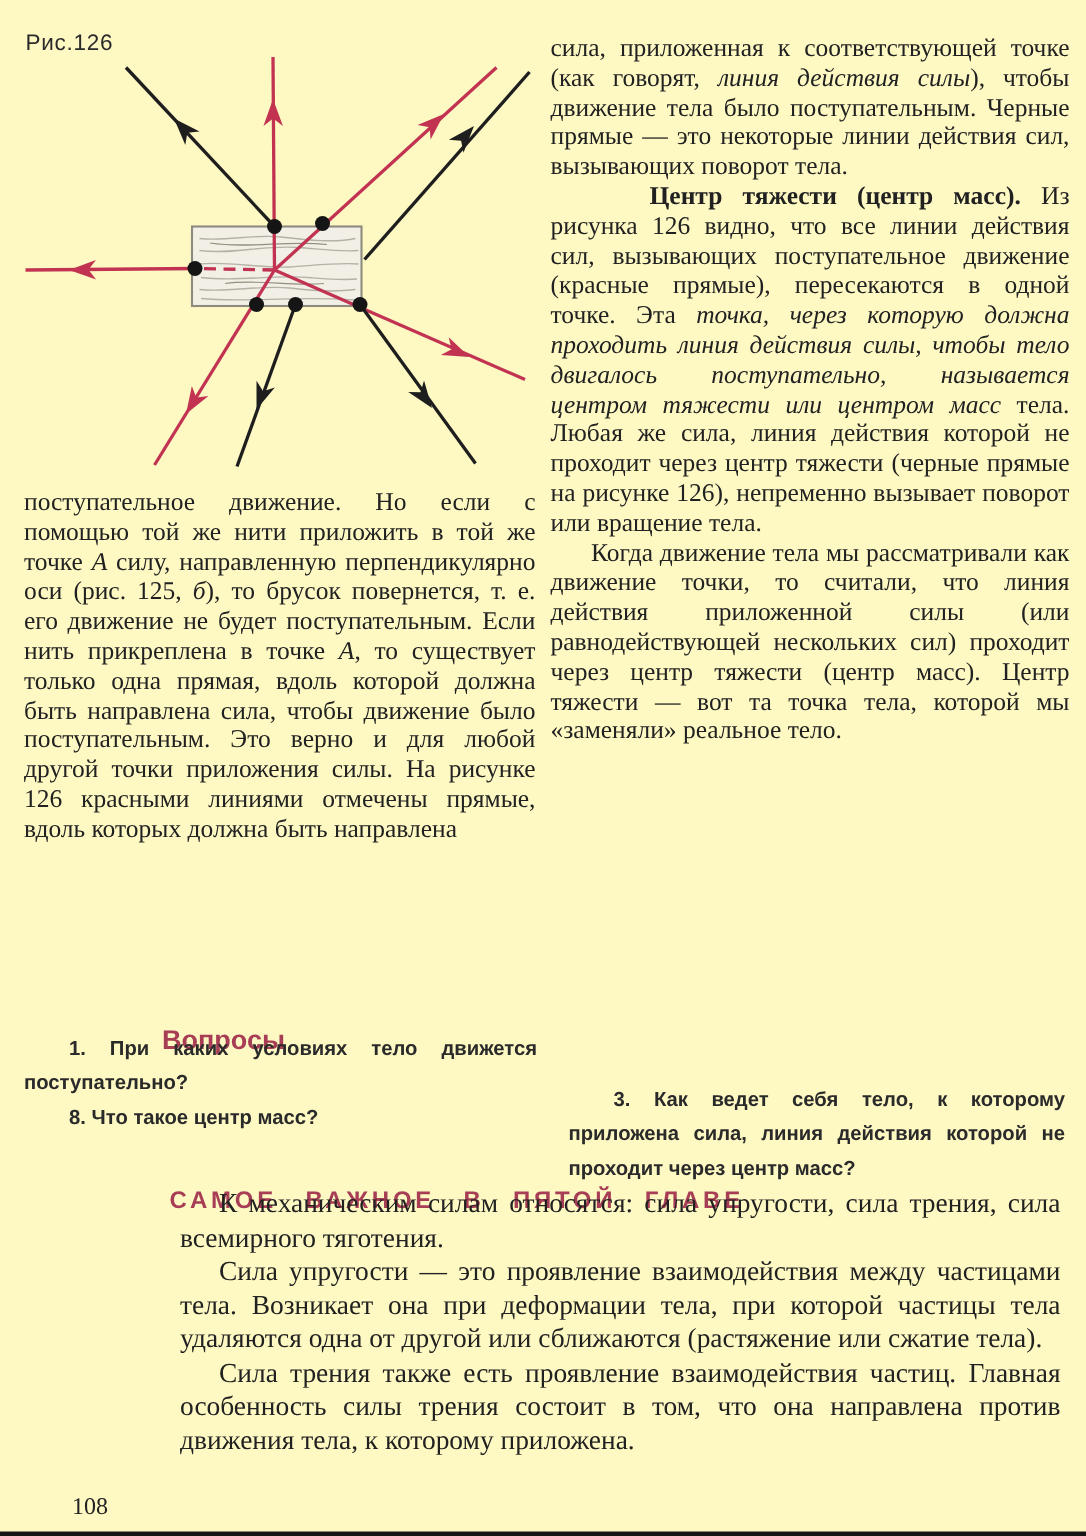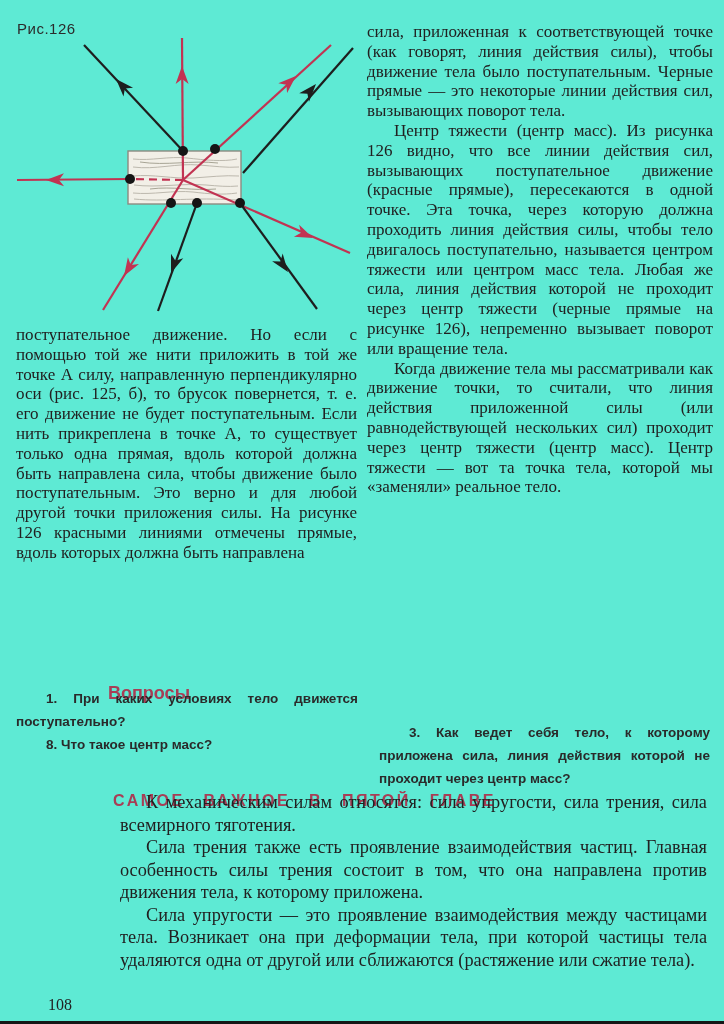--- a/index.html
+++ b/index.html
@@ -1,32 +1,32 @@
 <!DOCTYPE html>
 <html><head>
 <meta charset="utf-8">
 <style>
   html,body{margin:0;padding:0;background:#e8e6e0;}
   .page{
-    position:relative;width:724px;height:1024px;background:#5eead4;
+    position:relative;width:724px;height:1024px;background:#fef9c3;
     overflow:hidden;font-family:"Liberation Serif",serif;color:#212121;
   }
   .fig-label{
     position:absolute;left:17px;top:20px;
     font-family:"Liberation Sans",sans-serif;font-size:15px;color:#2b2b2b;
     letter-spacing:.5px;
   }
   .fig-svg{position:absolute;left:0;top:0;}
   .col{position:absolute;text-align:justify;font-size:17px;line-height:19.8px;}
   .col p{margin:0;}
   .col p.ind{text-indent:27px;}
   .col-left{left:16px;top:325px;width:341px;}
   .col-right{left:367px;top:22px;width:346px;}
-  .seg-i{}
-  .seg-b{font-weight:normal;}
+  .seg-i{font-style:italic;}
+  .seg-b{font-weight:bold;margin-left:39px;}
   .q-head{
     position:absolute;left:108px;top:683px;
     font-family:"Liberation Sans",sans-serif;font-weight:bold;font-size:18px;
     color:#a73e56;
   }
   .q-col{
     position:absolute;font-family:"Liberation Sans",sans-serif;font-weight:bold;
     font-size:13.5px;line-height:22.8px;text-align:justify;color:#2a2a2a;
   }
   .q-col p{margin:0;}
@@ -112,19 +112,19 @@
       <p class="ind"><span class="seg-n">1. При каких условиях тело движется поступательно?</span></p>
       <p class="ind"><span class="seg-n">8. Что такое центр масс?</span></p>
     </div>
   <div class="q-col q-right">
       <p class="ind"><span class="seg-n">3. Как ведет себя тело, к которому приложена сила, линия действия которой не проходит через центр масс?</span></p>
     </div>
 
   <div class="s-head">САМОЕ ВАЖНОЕ В ПЯТОЙ ГЛАВЕ</div>
   <div class="summary">
       <p class="ind"><span class="seg-n">К механическим силам относятся: сила упругости, сила трения, сила всемирного тяготения.</span></p>
+      <p class="ind"><span class="seg-n">Сила упругости — это проявление взаимодействия между частицами тела. Возникает она при деформации тела, при которой частицы тела удаляются одна от другой или сближаются (растяжение или сжатие тела).</span></p>
       <p class="ind"><span class="seg-n">Сила трения также есть проявление взаимодействия частиц. Главная особенность силы трения состоит в том, что она направлена против движения тела, к которому приложена.</span></p>
-      <p class="ind"><span class="seg-n">Сила упругости — это проявление взаимодействия между частицами тела. Возникает она при деформации тела, при которой частицы тела удаляются одна от другой или сближаются (растяжение или сжатие тела).</span></p>
     </div>
 
   <div class="page-num">108</div>
   <div class="bottom-rule"></div>
 </div>
 
 </body></html>

